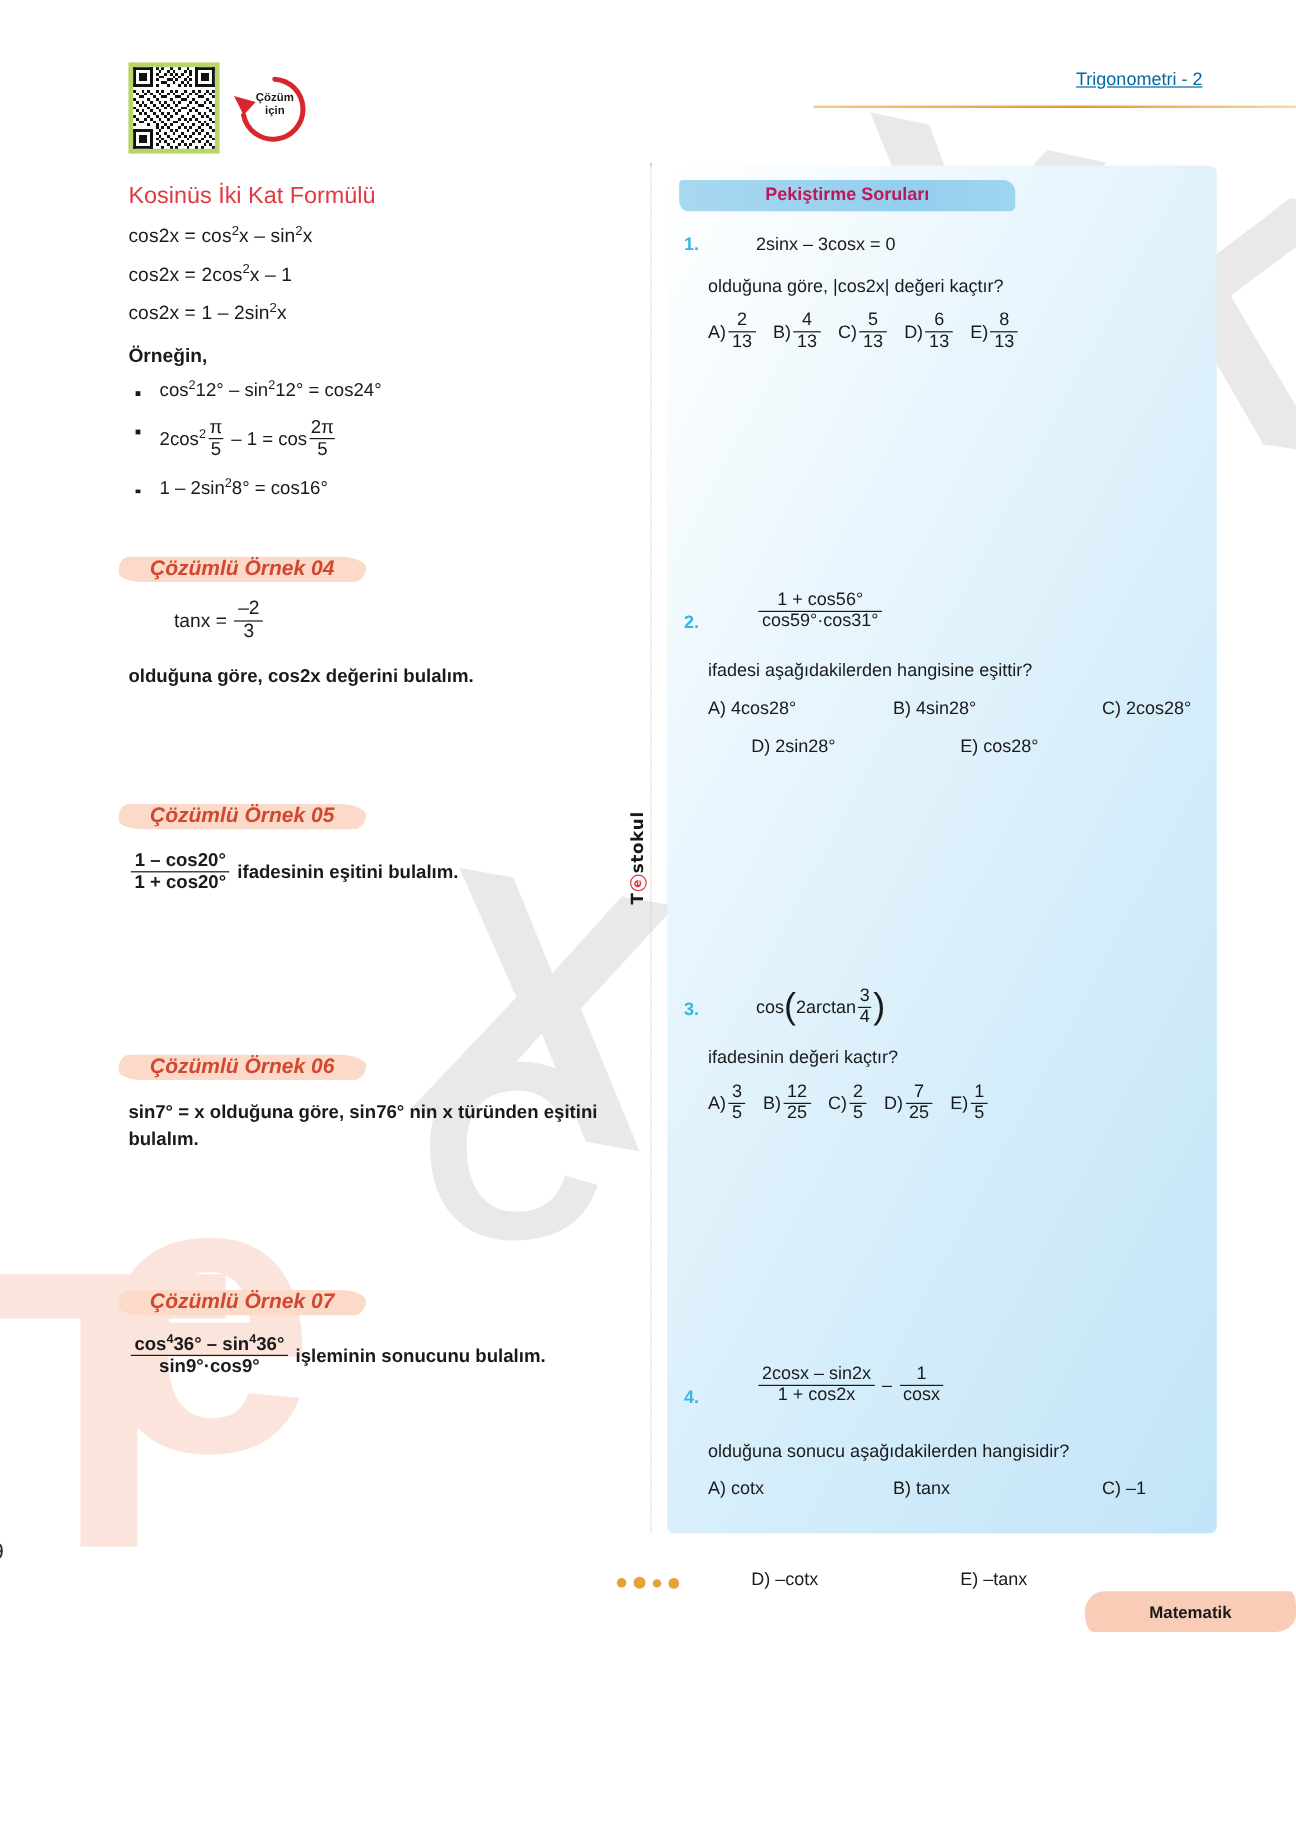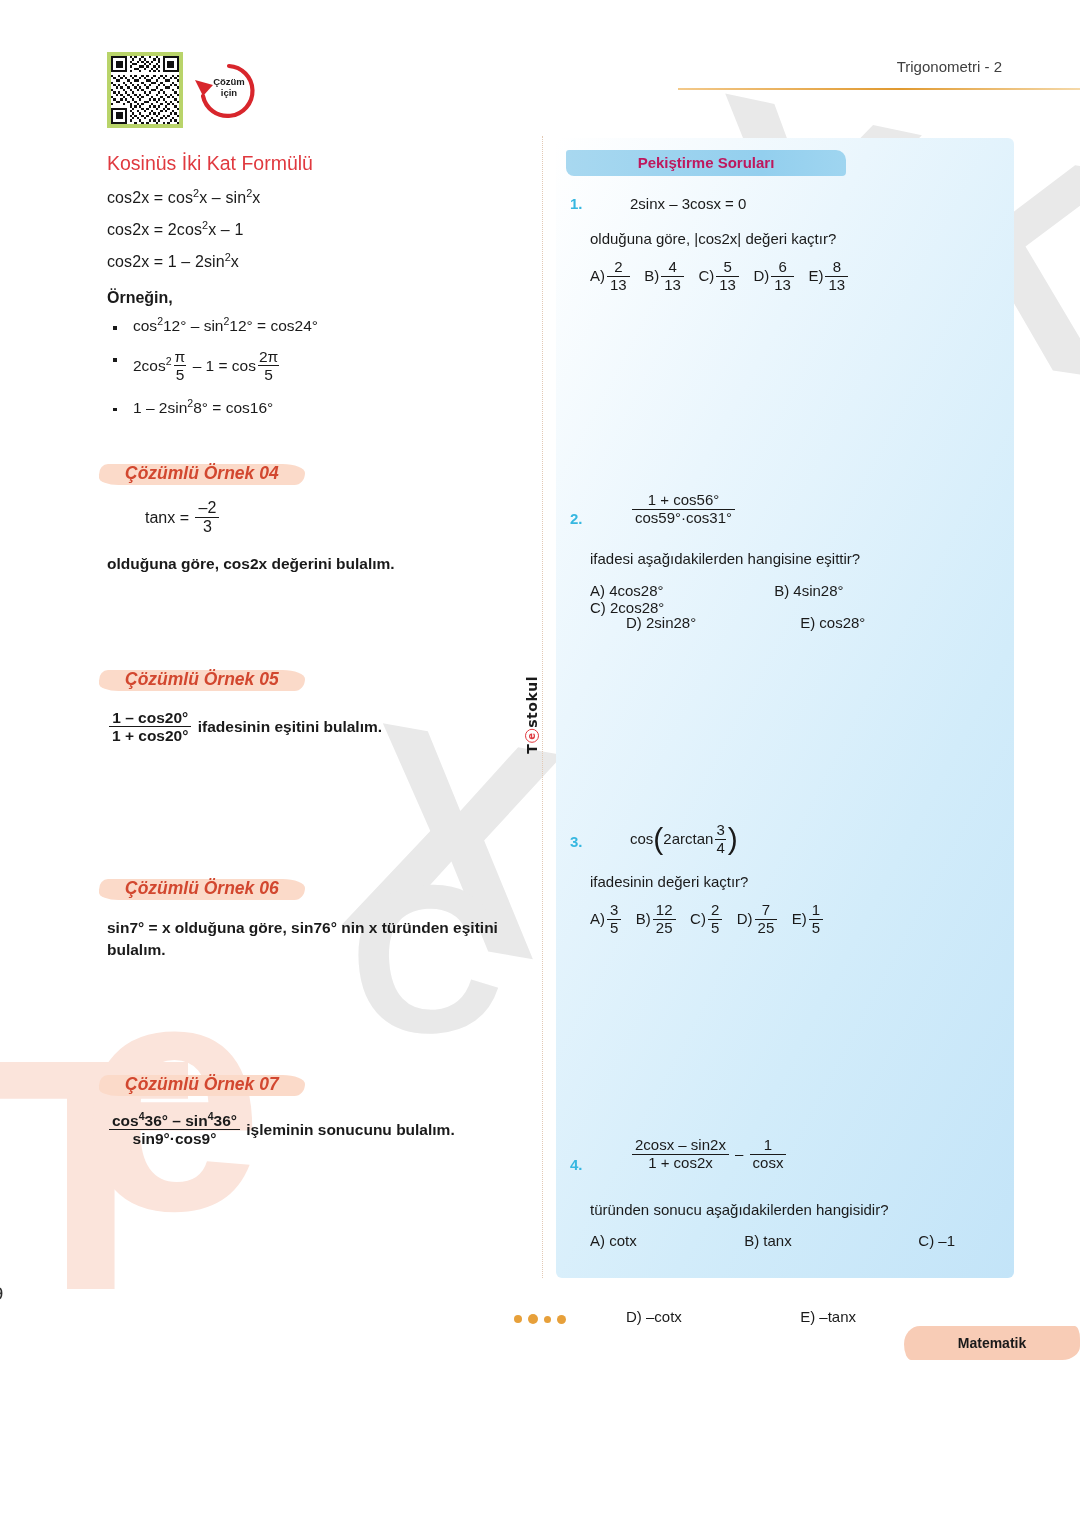--- a/index.html
+++ b/index.html
@@ -42,22 +42,23 @@
   .hdr-rule {
     position: absolute;
     left: 678px; top: 88px; width: 402px; height: 2px;
     background: linear-gradient(90deg,#f3c98a 0%, #e0992f 55%, #f5d9a9 100%);
     z-index: 2;
   }
   .hdr-title {
     position: absolute;
     right: 78px; top: 58px;
     font-size: 15px;
-    color: #404040;
+    color: #0369a1;
     z-index: 3;
+    text-decoration: underline;
   }
 
   
   .qr-wrap {
     position: absolute; left: 107px; top: 52px; z-index: 3;
   }
   .qr-frame {
     width: 76px; height: 76px;
     background: #b9d46a;
     padding: 4px;
@@ -696,21 +697,21 @@
     <div class="qnum" style="top:372px;">2.</div>
     <div class="qstem" style="top:355px;">
       <span class="frac">
         <span class="num">1 + cos56°</span>
         <span class="den">cos59°·cos31°</span>
       </span>
     </div>
     <div class="qprompt" style="top:412px;">ifadesi aşağıdakilerden hangisine eşittir?</div>
     <div class="qopts" style="top:444px;">
       <span class="opt" style="width:150px;">A) 4cos28°</span>
-      <span class="opt" style="width:170px;margin-left:30px;">B) 4sin28°</span>
+      <span class="opt" style="width:170px;">B) 4sin28°</span>
       <span class="opt">C) 2cos28°</span>
     </div>
     <div class="qopts" style="top:476px; left:70px;">
       <span class="opt" style="width:170px;">D) 2sin28°</span>
       <span class="opt">E) cos28°</span>
     </div>
   </div>
 
   <div class="q">
     <div class="qnum" style="top:695px;">3.</div>
@@ -743,21 +744,21 @@
       <span class="frac">
         <span class="num">2cosx – sin2x</span>
         <span class="den">1 + cos2x</span>
       </span>
       <span>–</span>
       <span class="frac">
         <span class="num">1</span>
         <span class="den">cosx</span>
       </span>
     </div>
-    <div class="qprompt" style="top:1063px;">türünden sonucu aşağıdakilerden hangisidir?</div>
+    <div class="qprompt" style="top:1063px;">olduğuna sonucu aşağıdakilerden hangisidir?</div>
     <div class="qopts" style="top:1094px;">
       <span class="opt" style="width:150px;">A) cotx</span>
       <span class="opt" style="width:170px;">B) tanx</span>
       <span class="opt">C) –1</span>
     </div>
     <div class="qopts" style="top:1170px; left:70px;">
       <span class="opt" style="width:170px;">D) –cotx</span>
       <span class="opt">E) –tanx</span>
     </div>
   </div>

